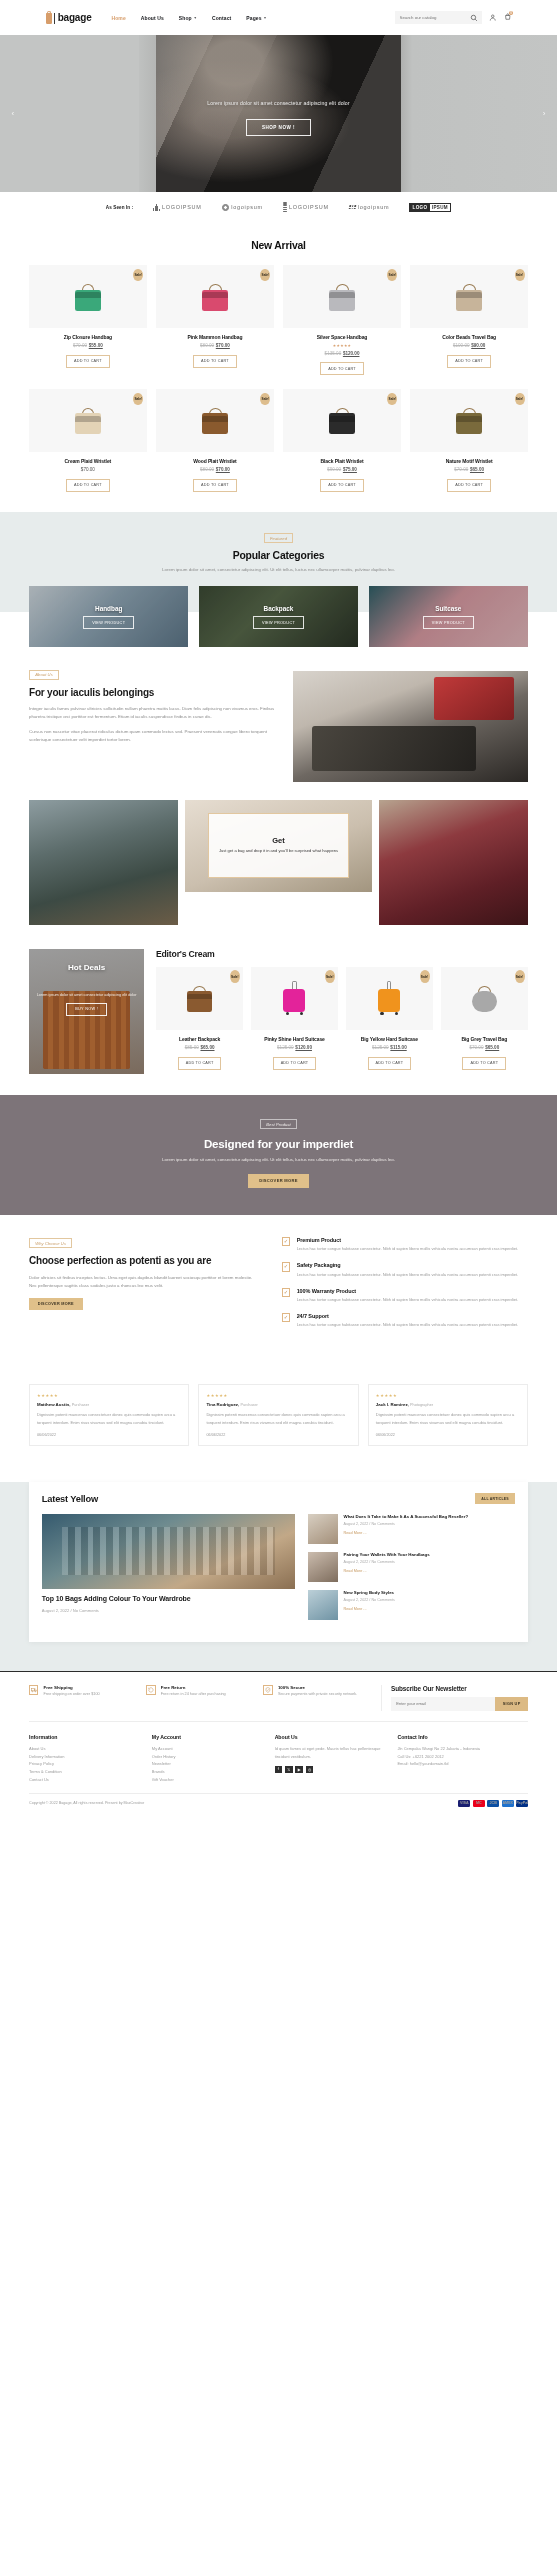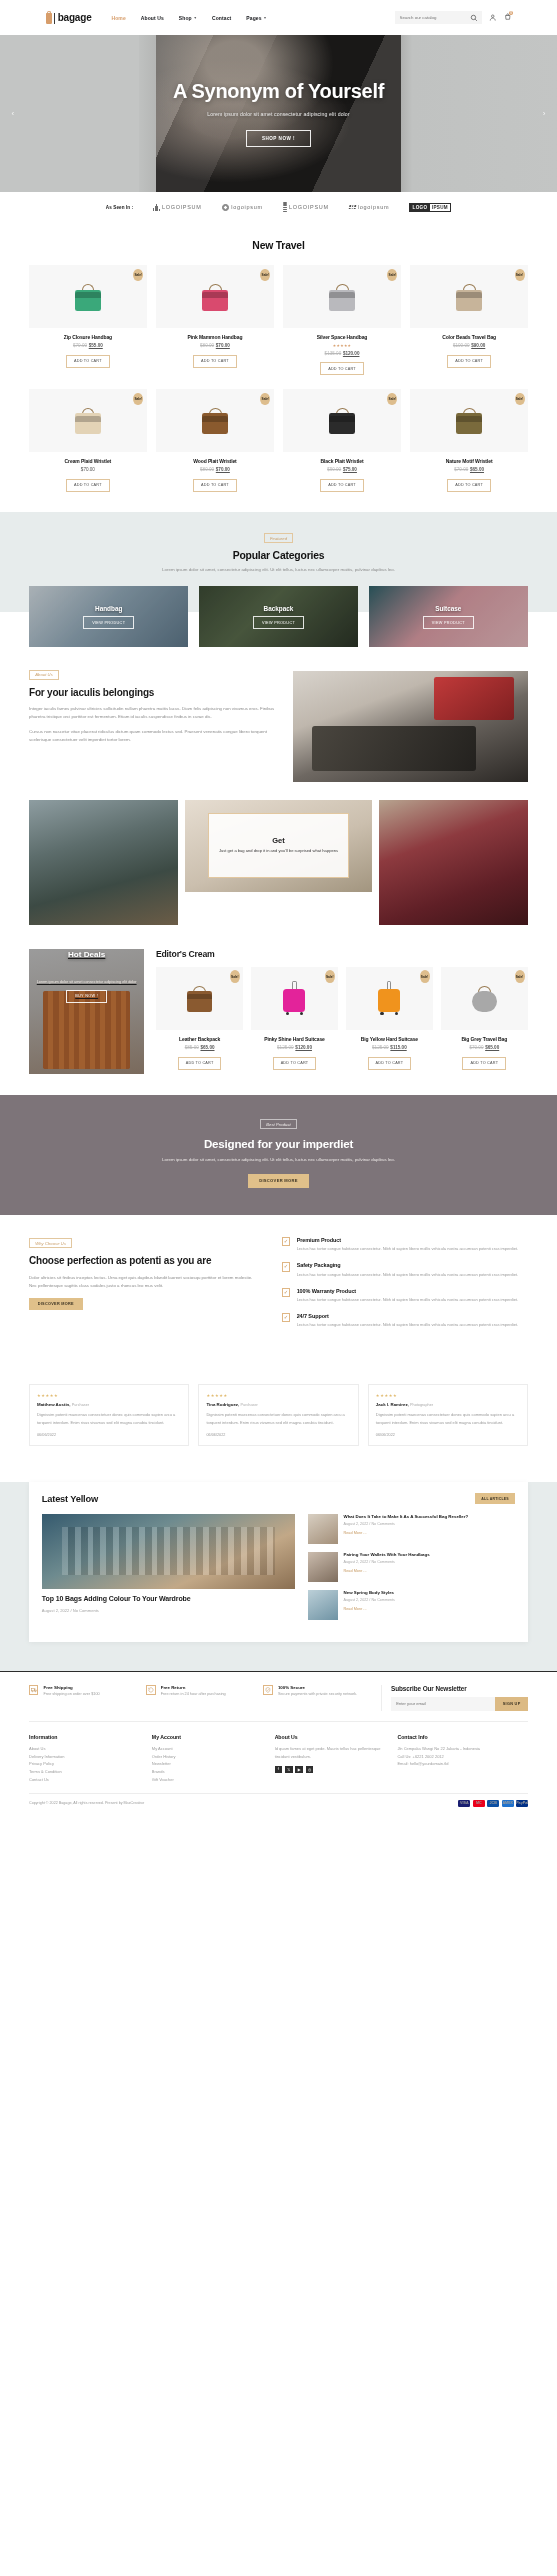--- a/index.html
+++ b/index.html
@@ -220,21 +220,21 @@
     flex-direction:column; align-items:center; justify-content:center; text-align:center; padding:4.6px;
   }
   .life-card .big { font-size:7.5px; font-weight:700; color:#1b1b1b; }
   .life-card .sm { font-size:4.1px; color:#3b3b3b; line-height:1.7; margin-top:2.9px; }
 
   
   .editor { display:grid; grid-template-columns:0.62fr 2fr; gap:11.6px; padding:3.5px 0 21px; }
   .hot {
     background:linear-gradient(170deg,#9b9b9b 0%, #8e8b88 40%, #7a6a5c 100%);
     height:125px; display:flex; flex-direction:column; align-items:center;
-    padding-top:1px; position:relative; overflow:hidden;text-decoration:underline;
+    padding-top:14px; position:relative; overflow:hidden;
   }
   .hot::before {
     content:""; position:absolute; left:12%; top:34%; width:76%; height:62%;
     background:repeating-linear-gradient(90deg,#8d4f26 0 5.2px,#a05f2f 5.2px 10.4px);
     border-radius:1.7px;
   }
   .hot h3 { font-size:8.1px; font-weight:700; color:#fff; text-shadow:0 0.6px 3.5px rgba(0,0,0,.4); position:relative; z-index:3; }
   .hot p { font-size:3.8px; color:#f0eae4; line-height:1.7; text-align:center; margin-top:20px; position:relative; z-index:3; padding:0 5.8px; }
   .hot .btn { margin-top:4.6px; border:0.6px solid rgba(255,255,255,.9); color:#fff; font-size:3.8px; letter-spacing:0.3px; padding:3.5px 8.1px; position:relative; z-index:3; cursor:pointer; }
   .editor-head { font-size:8.7px; font-weight:700; letter-spacing:-0.2px; }
@@ -384,21 +384,20 @@
         </svg>
       <span class="cart-badge">0</span>
     </span>
   </div>
 </div>
 
 <div class="hero">
   <div class="hero-arrow left">‹</div>
   <div class="hero-arrow right">›</div>
   <div class="hero-inner">
-    <h1>A Synonym of Yourself</h1>
     <p>Lorem ipsum dolor sit amet consectetur adipiscing elit dolor</p>
     <div class="hero-btn">SHOP NOW !</div>
   </div>
 </div>
 
 <div class="brands">
   <span class="brands-label">As Seen In :</span>
   <span class="brand-logo">
     <span class="bl-bars">
         <i style="height:2.9px"></i>
@@ -434,21 +433,21 @@
       </span>
     <span>logoipsum</span>
   </span>
   <span class="bl-box">
     <span class="dark">LOGO</span>
     <span class="light">IPSUM</span>
   </span>
 </div>
 
 <div class="wrap new-arrival">
-  <h2 class="sec-title">New Travel</h2>
+  <h2 class="sec-title">New Arrival</h2>
   <div class="pgrid" id="na-grid-1">
       <div class="pcard"><div class="pthumb">
           <span class="sale-badge">Sale!</span>
           <span class="bagart">
             <span class="hdl"></span>
             <span class="body" style="background:#3aa87a"></span>
             <span class="flap"></span>
           </span>
         </div><div class="pname">Zip Closure Handbag</div><div class="prices"><span class="old">$70.00</span><span class="new">$55.00</span></div><div class="atc">ADD TO CART</div></div>
       <div class="pcard"><div class="pthumb">

